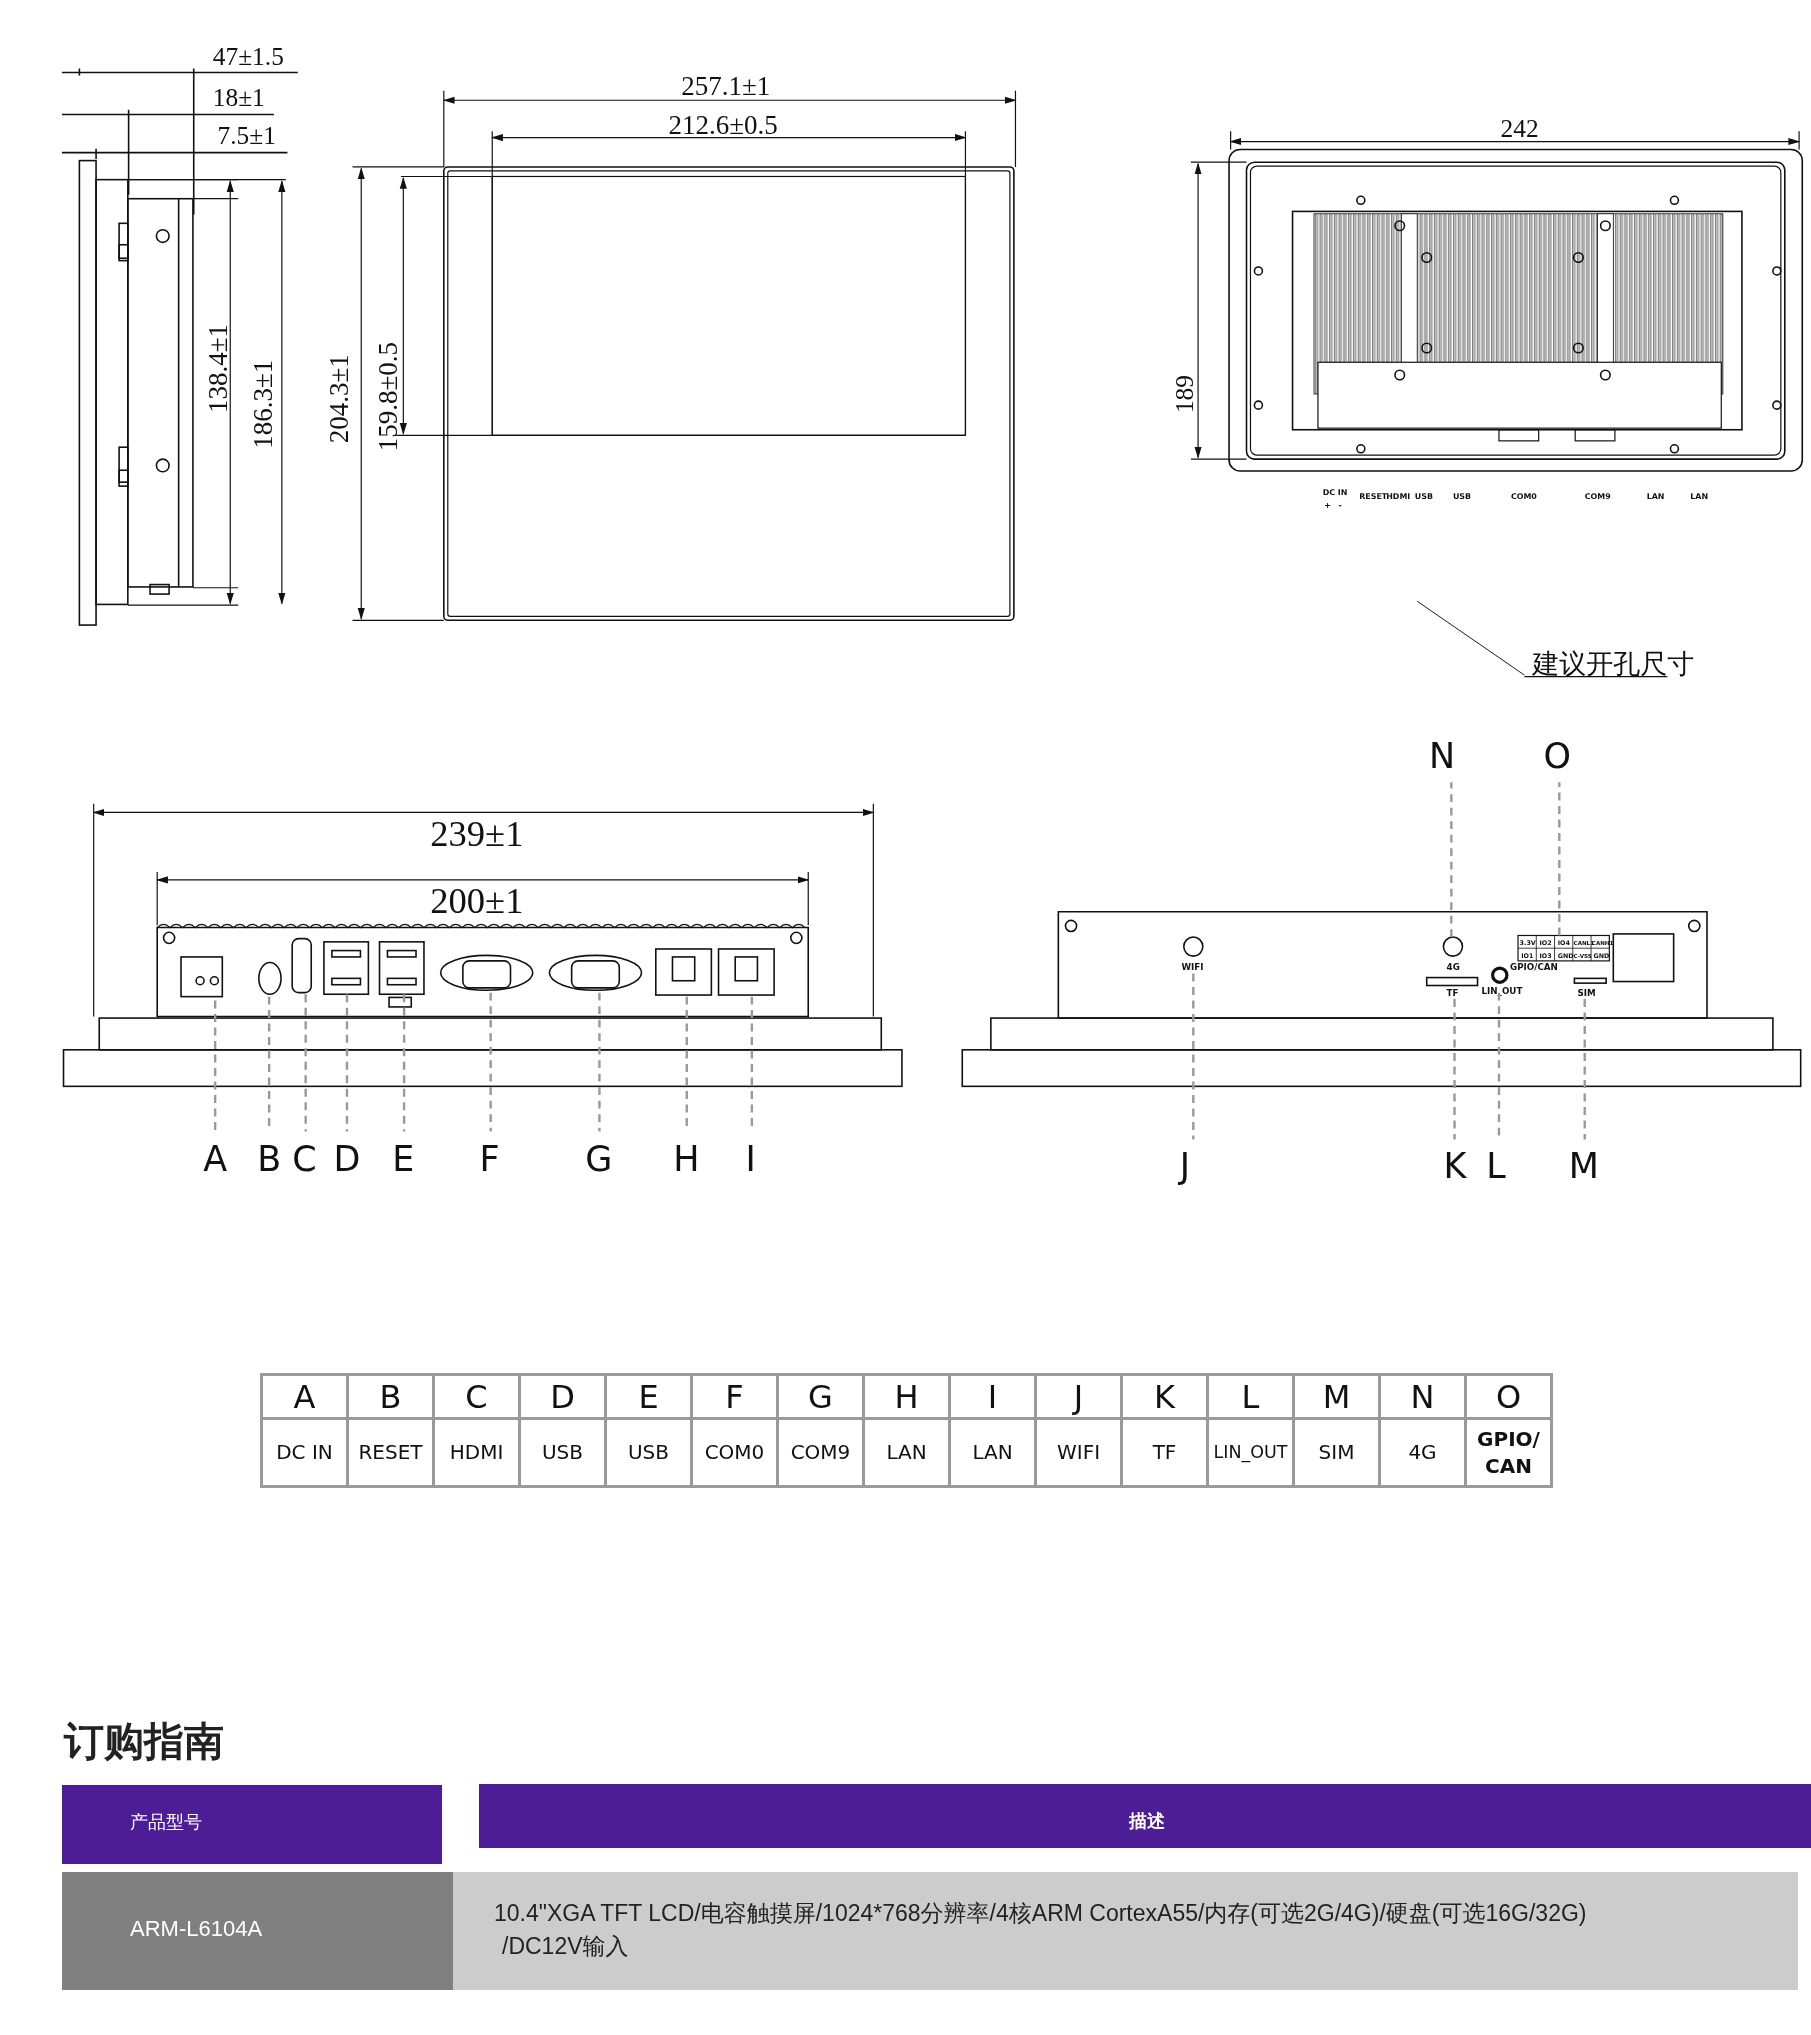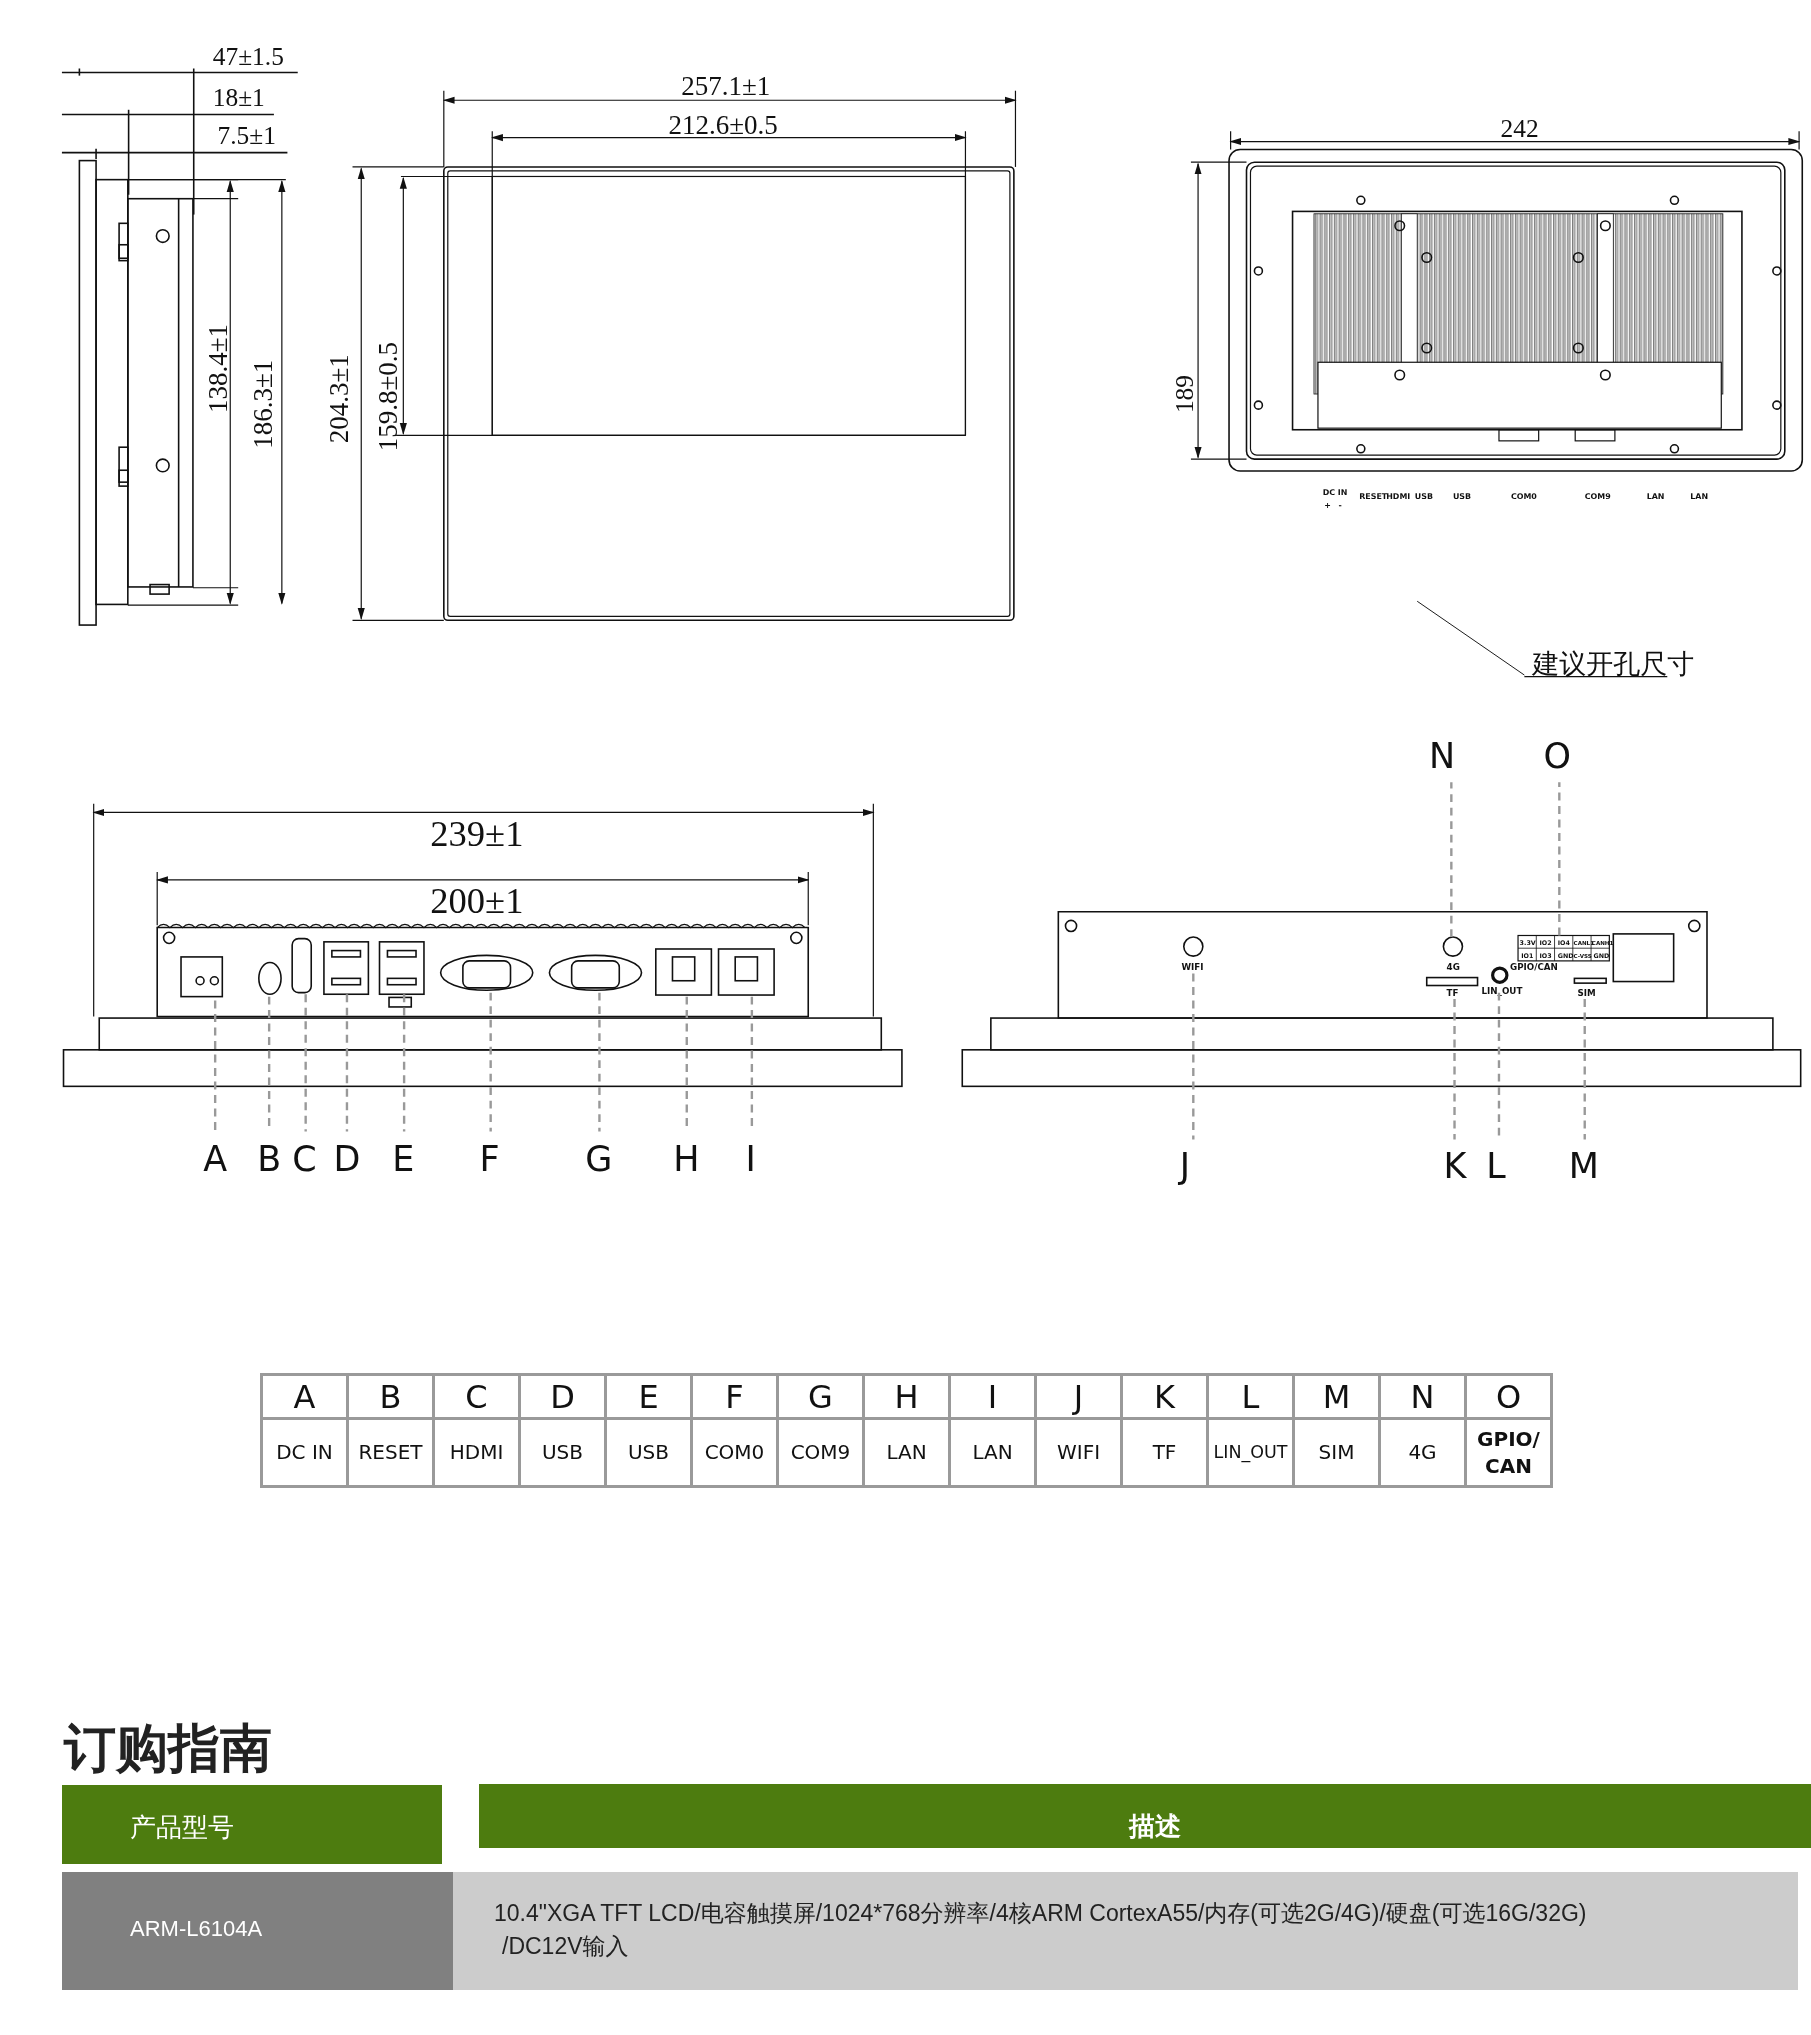--- a/index.html
+++ b/index.html
@@ -8,23 +8,23 @@
   svg{position:absolute;left:0;top:0;}
   .dimtext{font-family:"Liberation Serif","DejaVu Serif",serif;fill:#111;}
   .lbl{font-family:"DejaVu Sans",sans-serif;fill:#111;}
   .tiny{font-family:"DejaVu Sans",sans-serif;fill:#111;font-weight:bold;}
   
   .port-table{position:absolute;left:260px;top:1373px;border-collapse:collapse;}
   .port-table td{border:3.2px solid #9a9a9a;text-align:center;vertical-align:middle;padding:0;width:83px;}
   .port-table tr.letters td{height:41px;font-family:"DejaVu Sans",sans-serif;font-size:32px;color:#111;}
   .port-table tr.names td{height:65px;font-family:"DejaVu Sans",sans-serif;font-size:20px;color:#111;line-height:27px;}
   
-  .order-title{position:absolute;left:64px;top:1714px;font-family:"DejaVu Sans",sans-serif;font-weight:bold;font-size:52px;color:#222;}
+  .order-title{position:absolute;left:64px;top:1714px;font-family:"DejaVu Sans",sans-serif;font-weight:bold;font-size:40px;color:#222;}
   .cell{position:absolute;box-sizing:border-box;}
-  .hdr{background:#4d7c0f;color:#fff;font-size:26px;}
+  .hdr{background:#4c1d95;color:#fff;font-size:18px;}
   .body-l{background:#808080;color:#fff;font-size:22px;}
   .body-r{background:#cccccc;color:#222;font-size:23px;line-height:35px;}
 </style>
 </head>
 <body>
 
 <svg width="1811" height="1239" viewBox="0 0 2281 1560">
   <defs>
     <marker id="arr" markerWidth="10" markerHeight="10" refX="9" refY="5" orient="auto">
         <path d="M0,2 L10,5 L0,8 z" fill="#111"></path>

